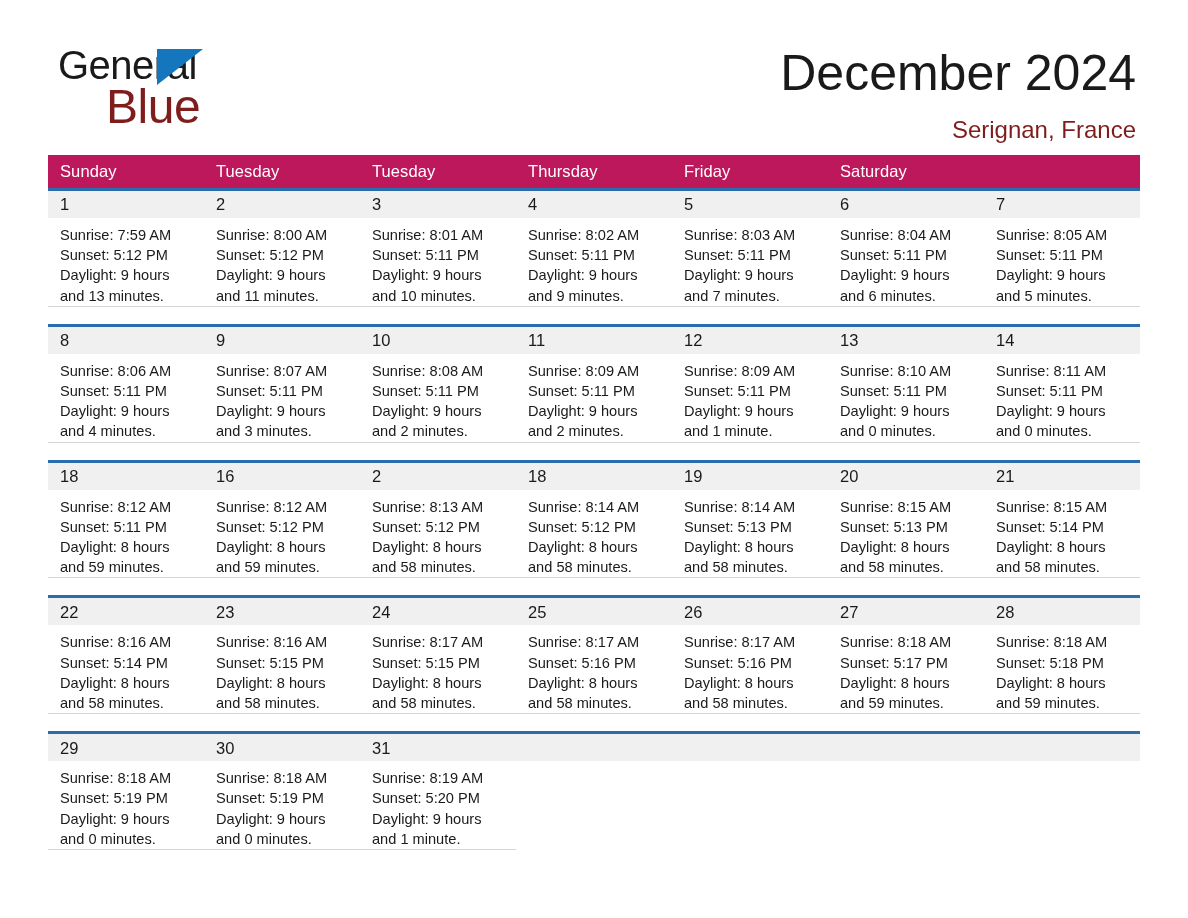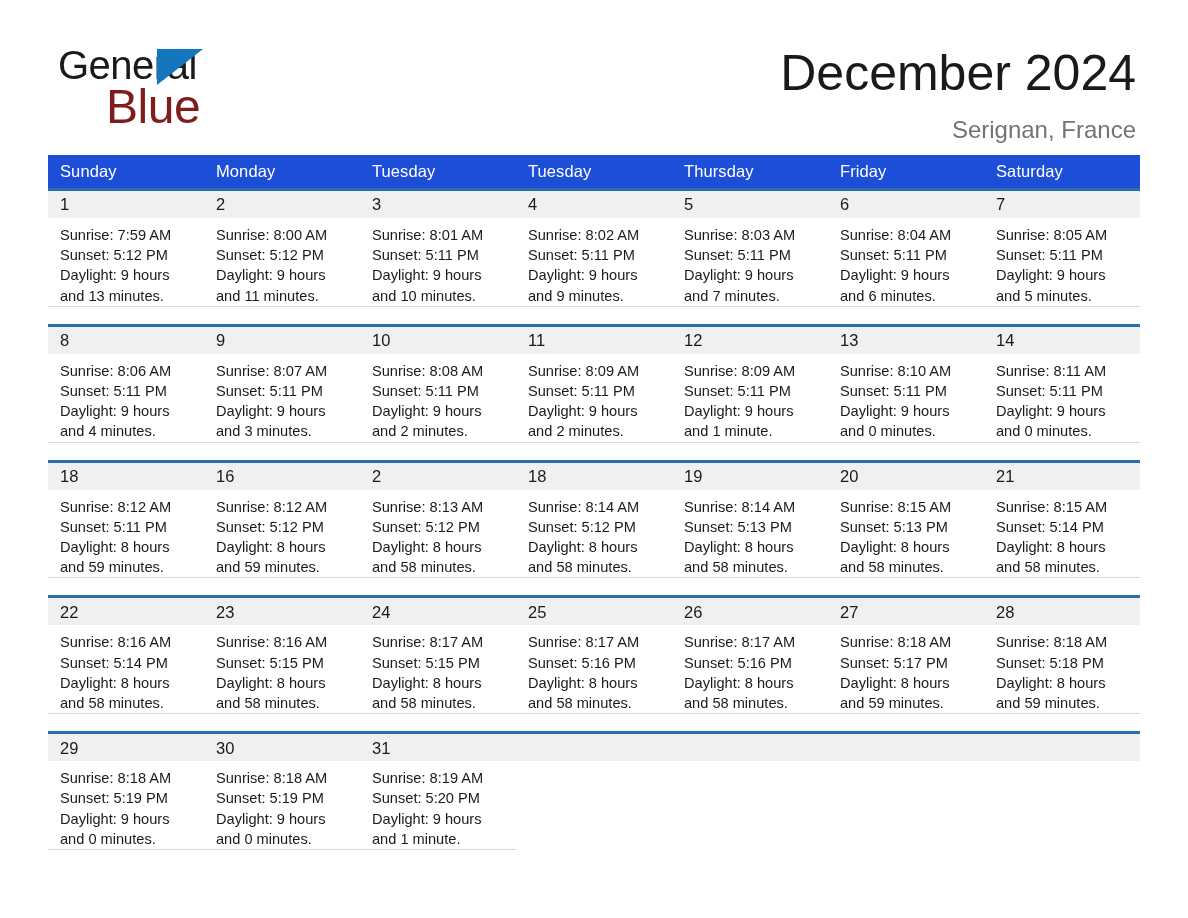--- a/index.html
+++ b/index.html
@@ -70,33 +70,33 @@
   .month-title {
     font-size: 50px;
     font-weight: normal;
     color: #1a1a1a;
     letter-spacing: 0px;
     white-space: nowrap;
   }
   .location {
     margin-top: 14px;
     font-size: 24px;
-    color: #737373;
+    color: #7f1d1d;
     white-space: nowrap;
   }
 
   
   .calendar {
     margin-top: 45px;
     width: 1092px;
   }
   .weekday-header {
     display: grid;
     grid-template-columns: repeat(7, 1fr);
-    background: #1d4ed8;
+    background: #be185d;
     height: 33px;
     text-align: right;
   }
   .weekday {
     display: flex;
     align-items: center;
     padding-left: 12px;
     color: #ffffff;
     font-size: 16.5px;
     letter-spacing: 0.1px;
@@ -171,21 +171,20 @@
       <div class="month-title">December 2024</div>
       <div class="location">Serignan, France</div>
     </div>
 
   </div>
 
   <div class="calendar">
 
     <div class="weekday-header">
       <div class="weekday">Sunday</div>
-      <div class="weekday">Monday</div>
       <div class="weekday">Tuesday</div>
       <div class="weekday">Tuesday</div>
       <div class="weekday">Thursday</div>
       <div class="weekday">Friday</div>
       <div class="weekday">Saturday</div>
     </div>
 
     <div class="week">
       <div class="week-top-rule"></div>
       <div class="week-grid">

